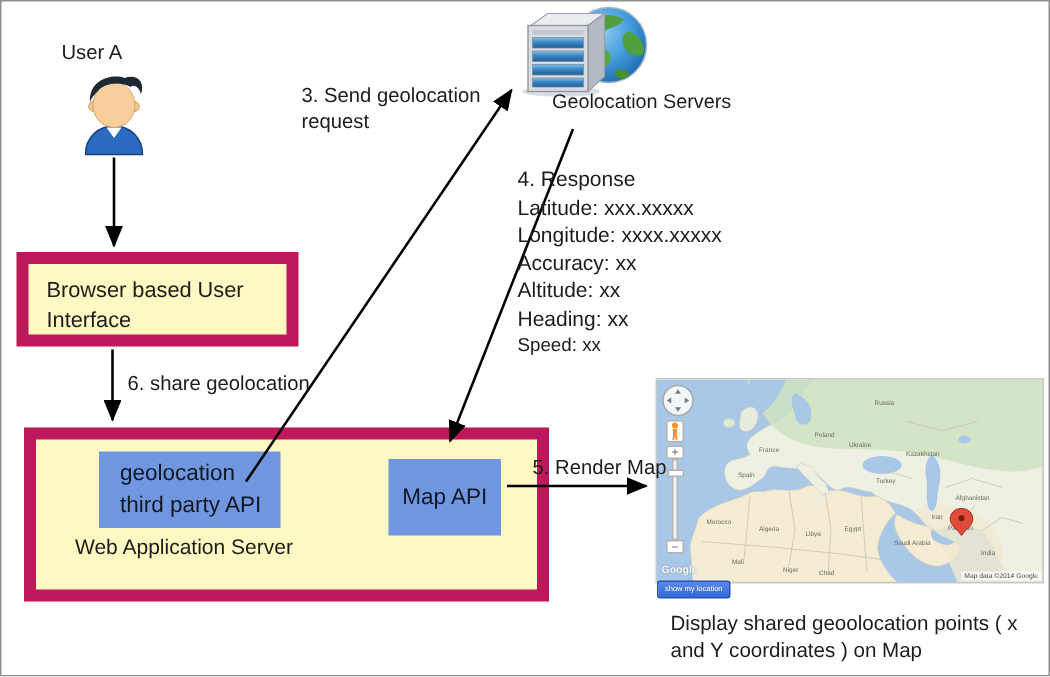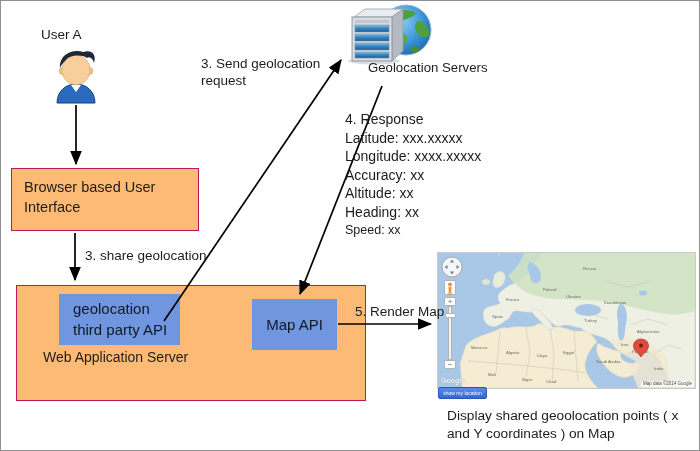--- a/index.html
+++ b/index.html
@@ -2,21 +2,21 @@
 <html><head>
 <meta charset="utf-8">
 <style>
   html,body{margin:0;padding:0;background:#fff;}
   .canvas{position:relative;width:700px;height:451px;background:#ffffff;
     border:1px solid #8f8f8f;box-sizing:border-box;overflow:hidden;
     font-family:"Liberation Sans","DejaVu Sans",sans-serif;color:#1c1c1c;}
   .abs{position:absolute;}
   .lbl{font-size:13.5px;line-height:1.25;}
   .nowrap{white-space:nowrap;}
-  .box{background:#fdba74;border:1px solid #be185d;box-sizing:border-box;position:absolute;}
+  .box{background:#fef9c3;border:8px solid #be185d;box-sizing:border-box;position:absolute;}
   .inner-box{background:#7096e0;position:absolute;box-sizing:border-box;}
   .arrows{position:absolute;left:0;top:0;z-index:5;pointer-events:none;}
   .txt-layer{z-index:6;}
   .resp{font-size:14px;line-height:18.5px;}
   .resp .sm{font-size:12.5px;}
   .map-wrap{position:absolute;left:437px;top:252px;width:257px;height:135px;
     outline:1px solid #c9c9c9;z-index:2;}
   .map-ctl{position:absolute;background:#fff;border:1px solid #b3b3b3;
     box-sizing:border-box;color:#666;text-align:center;}
   .loc-btn{position:absolute;left:437px;top:386px;width:49px;height:12px;
@@ -46,21 +46,21 @@
 
   <div class="box" style="left:10px;top:167px;width:188px;height:63px;">
     <div style="padding:9px 12px;font-size:14.5px;line-height:1.35;">Browser based User Interface</div>
   </div>
 
   <div class="box" style="left:15px;top:284px;width:350px;height:116px;">
     <div class="inner-box" style="left:42px;top:8px;width:121px;height:51px;">
       <div style="padding:4px 6px 0 14px;font-size:15px;line-height:1.4;color:#101826;">geolocation third party API</div>
     </div>
     <div class="abs" style="left:26px;top:62px;width:175px;font-size:14px;line-height:1.35;">Web Application Server</div>
-    <div class="inner-box" style="left:235px;top:13px;width:85px;height:51px;display:flex;align-items:center;justify-content:center;">
+    <div class="inner-box" style="left:235px;top:13px;width:75px;height:51px;display:flex;align-items:center;justify-content:center;">
       <span style="font-size:15px;color:#101826;">Map API</span>
     </div>
   </div>
 
   <svg class="abs" style="left:343px;top:2px;" width="92" height="62" viewBox="0 0 92 62">
     <defs>
       <radialGradient id="gl" cx="38%" cy="32%" r="75%">
         <stop offset="0%" stop-color="#8fd1f5"></stop>
           <stop offset="60%" stop-color="#3d95d8"></stop>
         <stop offset="100%" stop-color="#1c67ad"></stop>
@@ -81,21 +81,21 @@
     <polygon points="48,14 59,6 59,48 48,58" fill="#b4bac3" stroke="#9aa0a8" stroke-width="0.8"></polygon>
     <rect x="8" y="14" width="40" height="44" fill="#d7dbe2" stroke="#8f959d" stroke-width="0.9"></rect>
     <rect x="11" y="17" width="34" height="3" fill="#c2c7cf"></rect>
     <rect x="11" y="22" width="34" height="7" fill="url(#bay)" stroke="#7b8a96" stroke-width="0.5"></rect>
     <rect x="11" y="31" width="34" height="7" fill="url(#bay)" stroke="#7b8a96" stroke-width="0.5"></rect>
     <rect x="11" y="40" width="34" height="7" fill="url(#bay)" stroke="#7b8a96" stroke-width="0.5"></rect>
     <rect x="11" y="49" width="34" height="6" fill="url(#bay)" stroke="#7b8a96" stroke-width="0.5"></rect>
   </svg>
   <div class="abs lbl nowrap txt-layer" style="left:367px;top:59px;font-size:13.2px;">Geolocation Servers</div>
 
-  <div class="abs lbl nowrap txt-layer" style="left:84px;top:247px;">3. share geolocation</div>
+  <div class="abs lbl nowrap txt-layer" style="left:84px;top:247px;">6. share geolocation</div>
   <div class="abs lbl txt-layer" style="left:200px;top:55px;width:132px;">3. Send geolocation request</div>
   <div class="abs lbl nowrap txt-layer" style="left:354px;top:303px;">5. Render Map</div>
 
   <div class="abs resp txt-layer" style="left:344px;top:109px;">
     <div>4. Response</div>
     <div>Latitude: xxx.xxxxx</div>
     <div>Longitude: xxxx.xxxxx</div>
     <div>Accuracy: xx</div>
     <div>Altitude: xx</div>
     <div>Heading: xx</div>

